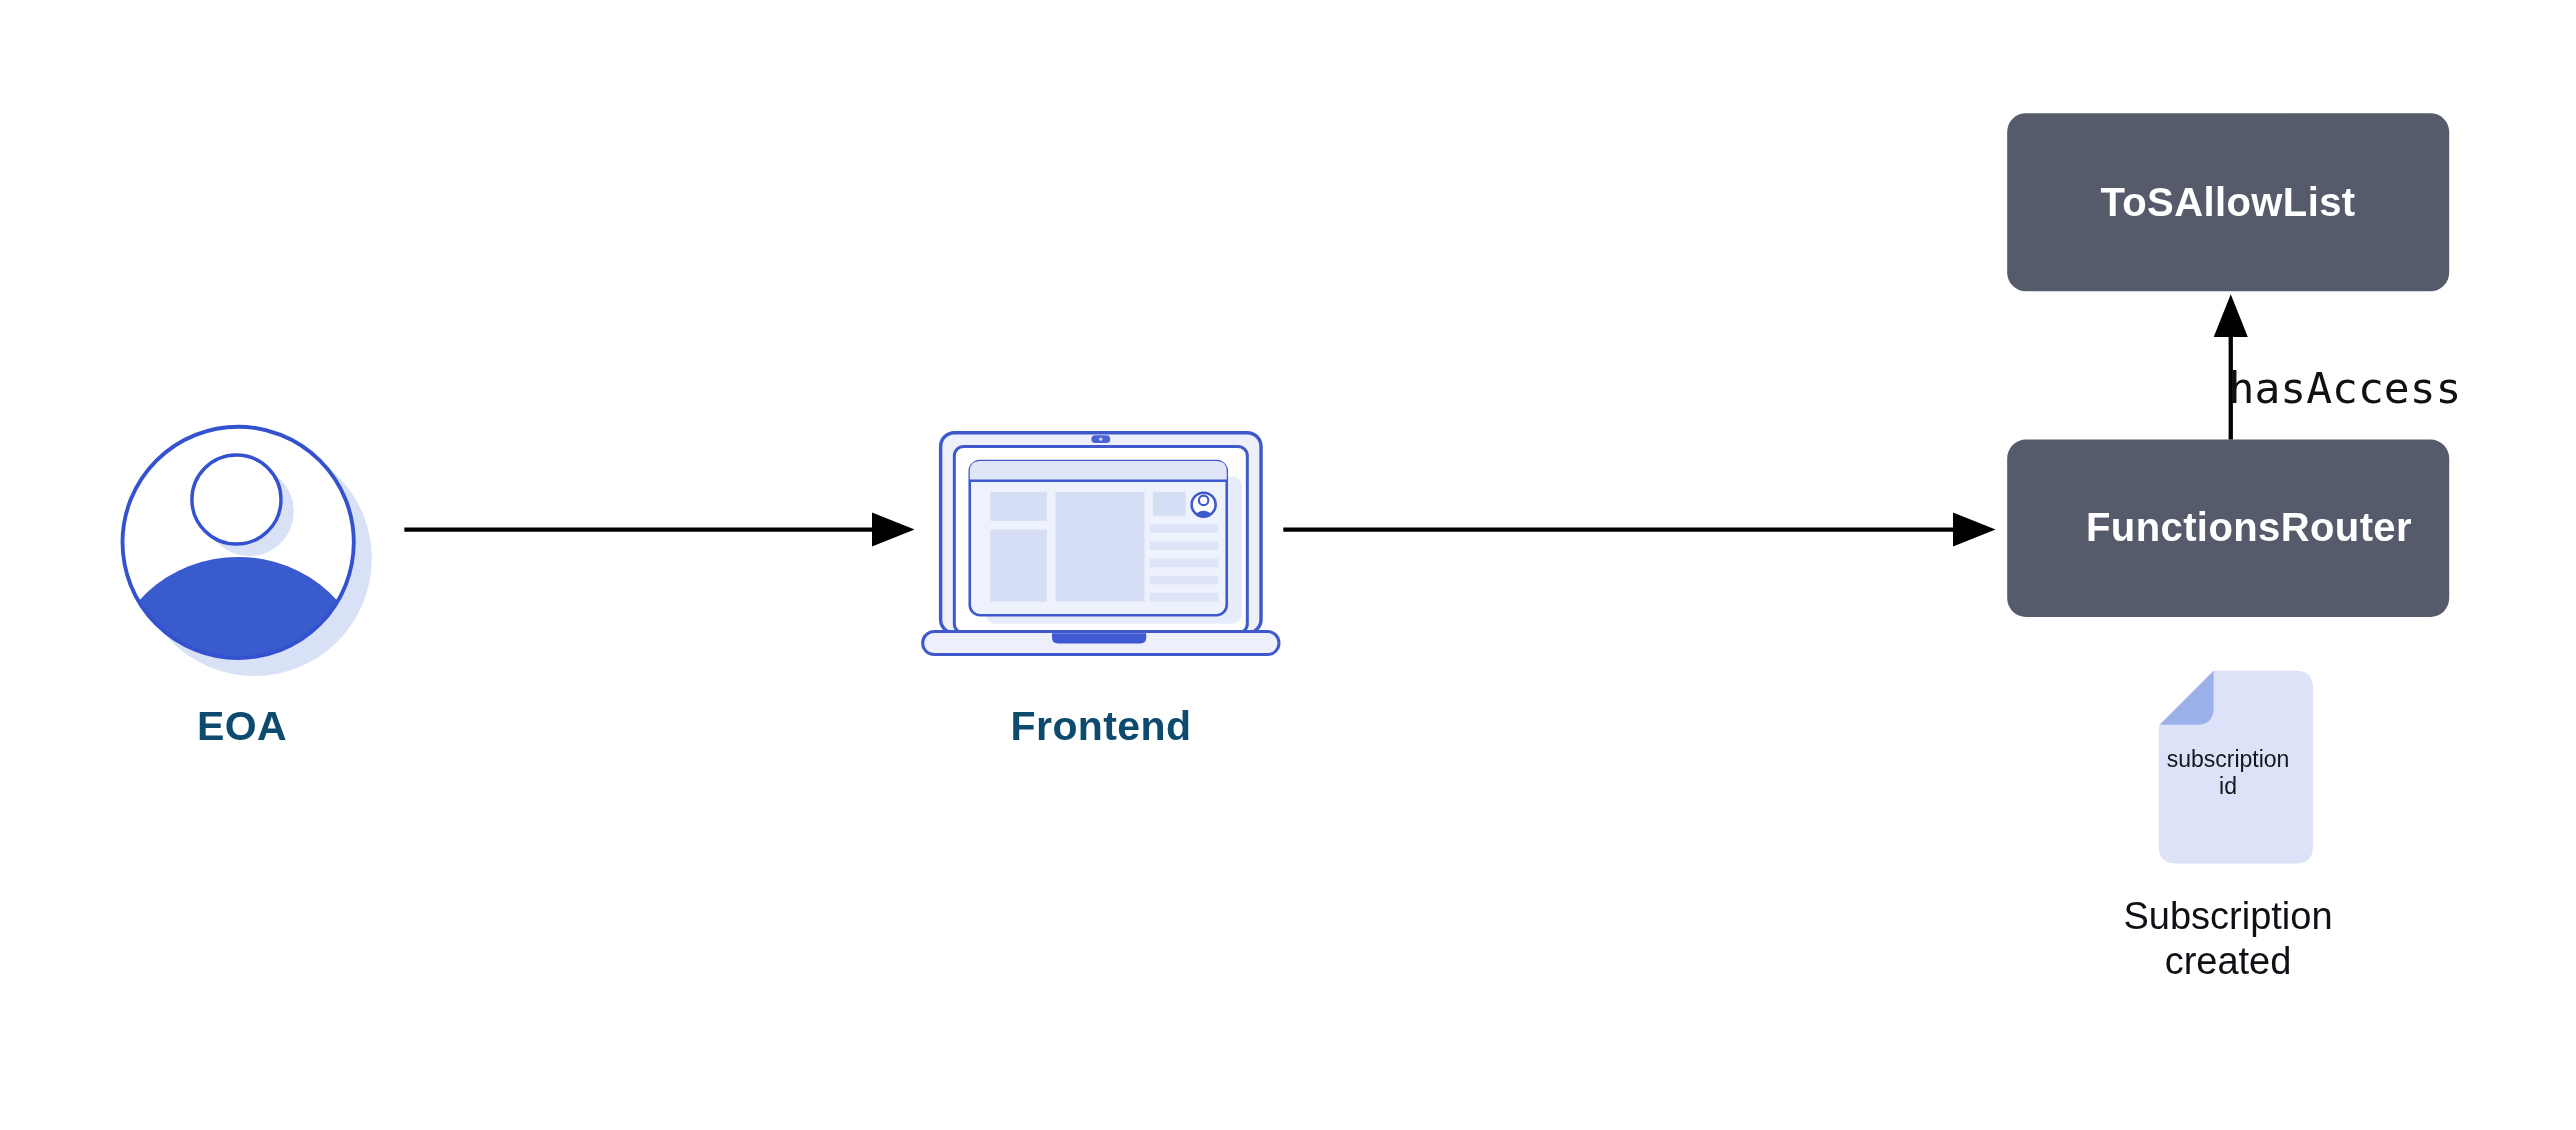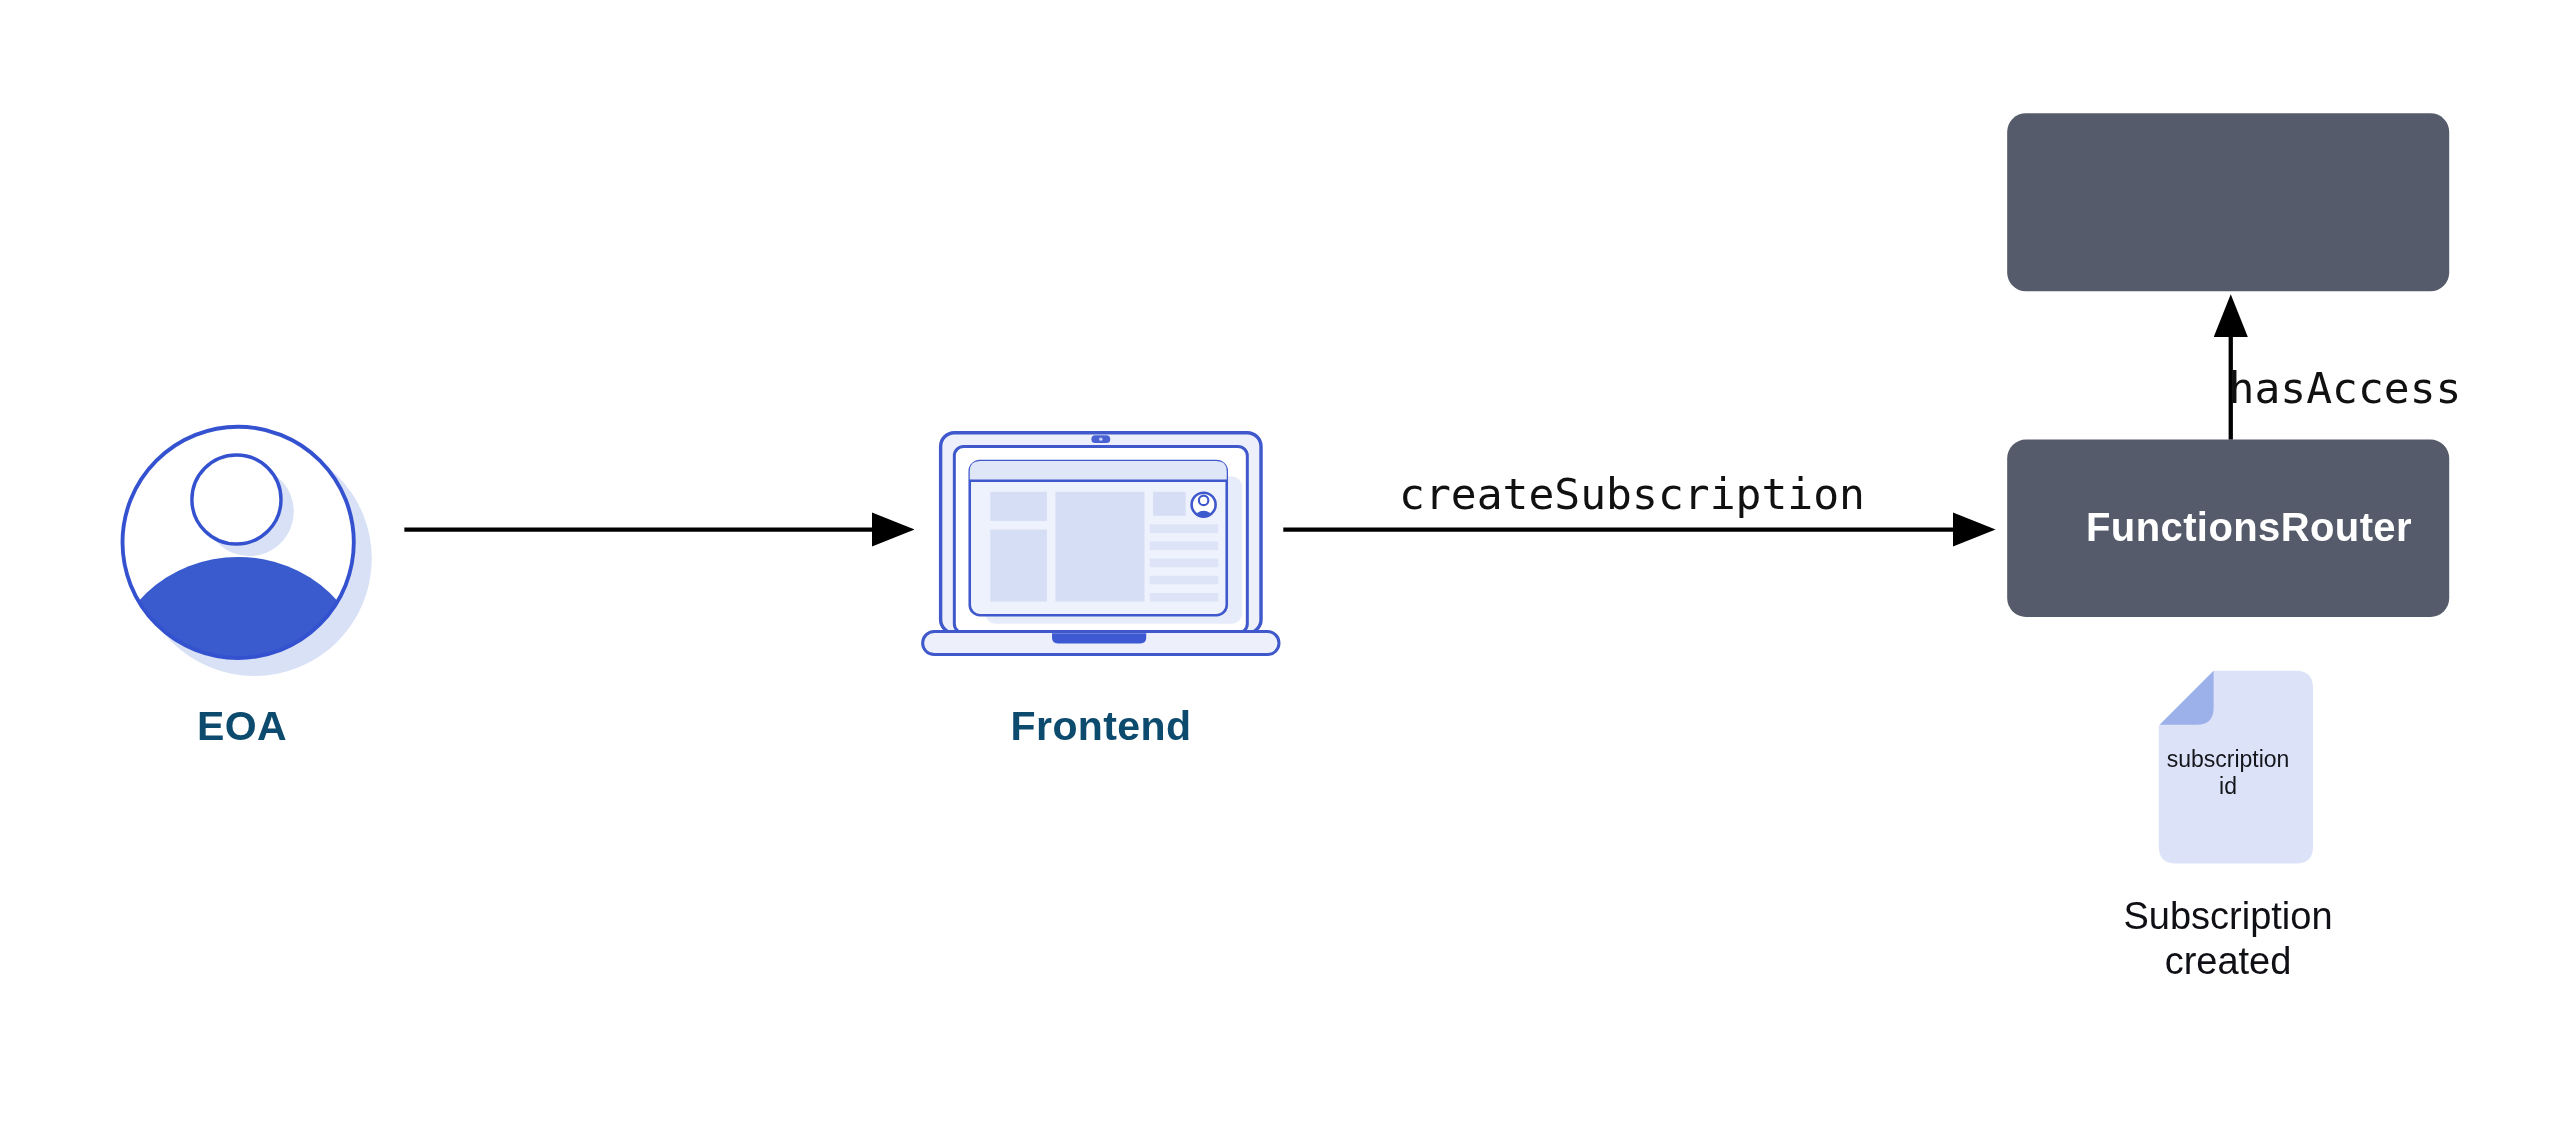--- a/index.html
+++ b/index.html
@@ -96,24 +96,24 @@
     <g>
       <path d="M2584,783 H2680 Q2700,783 2700,803 V988 Q2700,1008 2680,1008 H2540 Q2520,1008 2520,988 V847 Z" fill="#dce3f8"></path>
       <path d="M2584,783 V826 Q2584,846 2564,846 H2521 Z" fill="#9cb0ea"></path>
     </g>
   </svg>
 
   <div class="lbl node-label" style="left:242px;top:695px;">EOA</div>
 
   <div class="lbl node-label" style="left:1101px;top:695px;">Frontend</div>
 
-  <div class="lbl mono-label" style="left:1632px;top:469px;">createSubscription</div>
 
   <div class="lbl mono-label" style="left:2345px;top:363px;">hasAccess</div>
 
+  <div class="box-label tos">ToSAllowList</div>
 
   <div class="box-label router">FunctionsRouter</div>
 
   <div class="lbl doc-text" style="left:2228px;top:746px;">
     <div>subscription</div>
     <div>id</div>
   </div>
 
   <div class="lbl caption" style="left:2228px;top:894px;">
     <div>Subscription</div>

